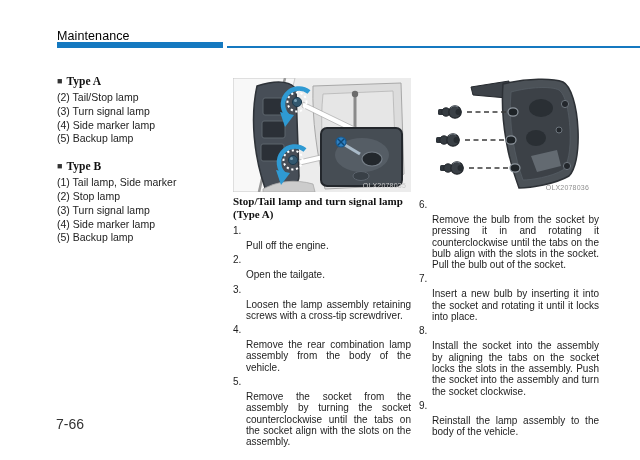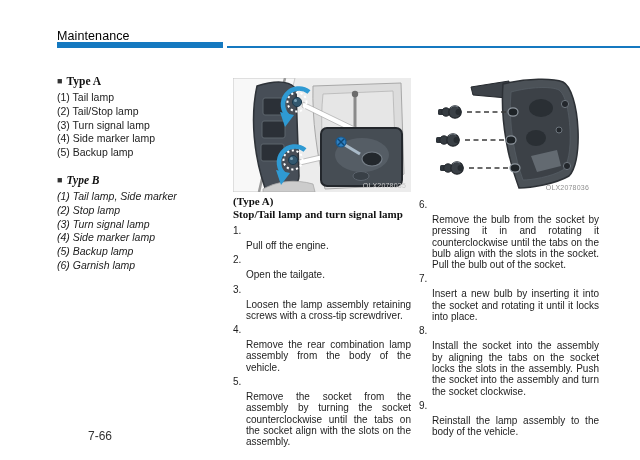--- a/index.html
+++ b/index.html
@@ -26,21 +26,21 @@
   .col-mid   { left: 233px; top: 78px; width: 178px; }
   .col-right { left: 419px; top: 78px; width: 180px; }
 
   
   .lamp-type-heading {
     font-family: "Liberation Serif", serif; font-weight: bold;
     font-size: 11.5px; line-height: 17px; color: #111;
   }
   .bullet { font-size: 9px; margin-right: 4px; position: relative; top: -1px; color: #333; }
   .lamp-list { list-style: none; margin: 0; padding: 0; font-size: 10.5px; line-height: 13.8px; color: #222; }
-  .type-block + .type-block { margin-top: 12px; font-style: italic; }
+  .type-block + .type-block { margin-top: 12px; }
 
   
   .figure { position: relative; width: 100%; height: 114px; }
   .figure svg { display: block; }
   .figure-code { position: absolute; font-size: 7px; letter-spacing: 0.2px; }
   .fig1-code { right: 5px; bottom: 3px; color: #c6c6c6; }
   .fig2-code { right: 10px; bottom: 1px; color: #8f8f8f; }
 
   
   .proc-caption {
@@ -49,51 +49,49 @@
     font-size: 11px; line-height: 13px; color: #111;
     white-space: nowrap;
   }
   .steps { margin-top: 4px; }
   .col-right .steps { margin-top: 7px; }
   .step { display: flex; margin-bottom: 3px; font-size: 10px; line-height: 11.3px; color: #1d1d1d; }
   .step-num { flex: 0 0 13px; }
   .step-text { flex: 1; text-align: justify; margin-top: 15px; }
 
   
-  .page-number { position: absolute; left: 56px; top: 429px; font-size: 12px; color: #333; margin-left: 32px; }
+  .page-number { position: absolute; left: 56px; top: 416px; font-size: 14px; color: #333; }
 </style>
 </head>
 <body>
 
 <div>
   <div class="section-title">Maintenance</div>
   <div class="title-bar"></div>
   <div class="title-line"></div>
 </div>
 
 <div class="col col-left">
   <div class="type-block">
     <div class="lamp-type-heading"><span class="bullet">■</span><span>Type A</span></div>
     <ul class="lamp-list">
-      <li>(1) Tail lamp</li>
       <li>(2) Tail/Stop lamp</li>
       <li>(3) Turn signal lamp</li>
       <li>(4) Side marker lamp</li>
       <li>(5) Backup lamp</li>
     </ul>
   </div>
   <div class="type-block">
     <div class="lamp-type-heading"><span class="bullet">■</span><span>Type B</span></div>
     <ul class="lamp-list">
       <li>(1) Tail lamp, Side marker</li>
       <li>(2) Stop lamp</li>
       <li>(3) Turn signal lamp</li>
       <li>(4) Side marker lamp</li>
       <li>(5) Backup lamp</li>
-      <li>(6) Garnish lamp</li>
     </ul>
   </div>
 </div>
 
 <div class="col col-mid">
   <div class="figure">
     <svg viewBox="0 0 178 114" width="178" height="114">
       <rect x="0" y="0" width="178" height="114" fill="#ececec"></rect>
 
       <path d="M0,0 L62,0 L34,114 L0,114 Z" fill="#f8f8f8" stroke="#c6c6c6" stroke-width="1"></path>
@@ -140,22 +138,22 @@
         <circle cx="60" cy="82" r="4.6" fill="#32576e" stroke="#1d3a4d" stroke-width="1"></circle>
         <circle cx="58.5" cy="80.5" r="1.5" fill="#7fa3b8"></circle>
         <path d="M72,72 A14,14 0 1 0 52,97" fill="none" stroke="#2f9ad3" stroke-width="4.6"></path>
         <polygon points="43,92 57,95 48,107" fill="#2f9ad3"></polygon>
       </g>
     </svg>
     <span class="figure-code fig1-code">OLX2078035</span>
   </div>
 
   <div class="proc-caption">
+    <div>Stop/Tail lamp and turn signal lamp</div>
     <div>(Type A)</div>
-    <div>Stop/Tail lamp and turn signal lamp</div>
   </div>
 
   <div class="steps">
     <div class="step">
       <span class="step-num">1.</span>
       <div class="step-text">Pull off the engine.</div>
     </div>
     <div class="step">
       <span class="step-num">2.</span>
       <div class="step-text">Open the tailgate.</div>

